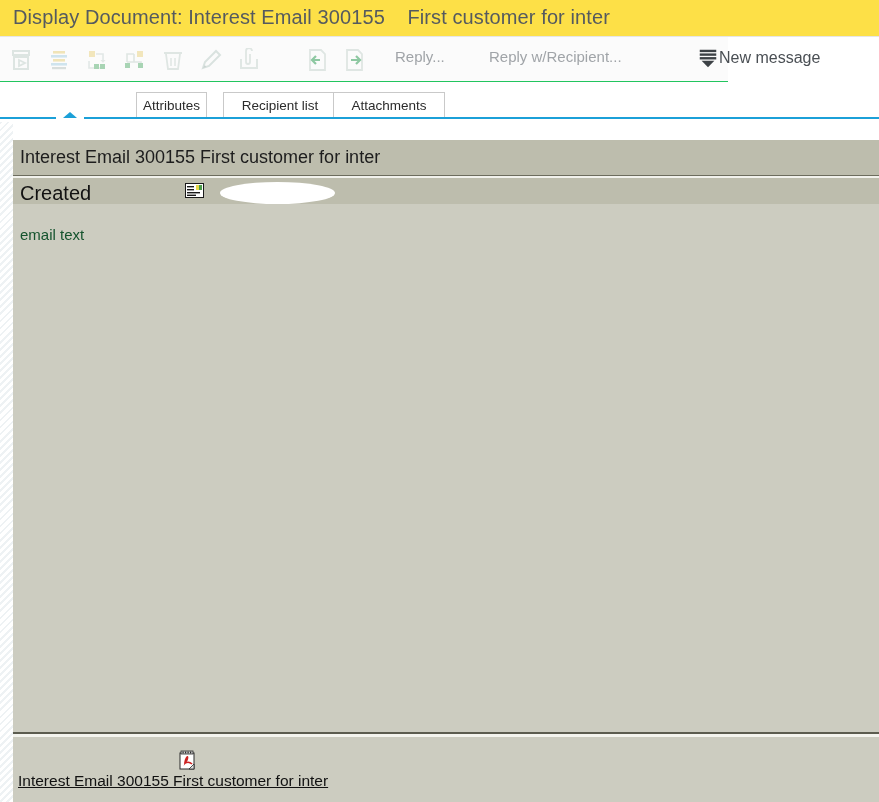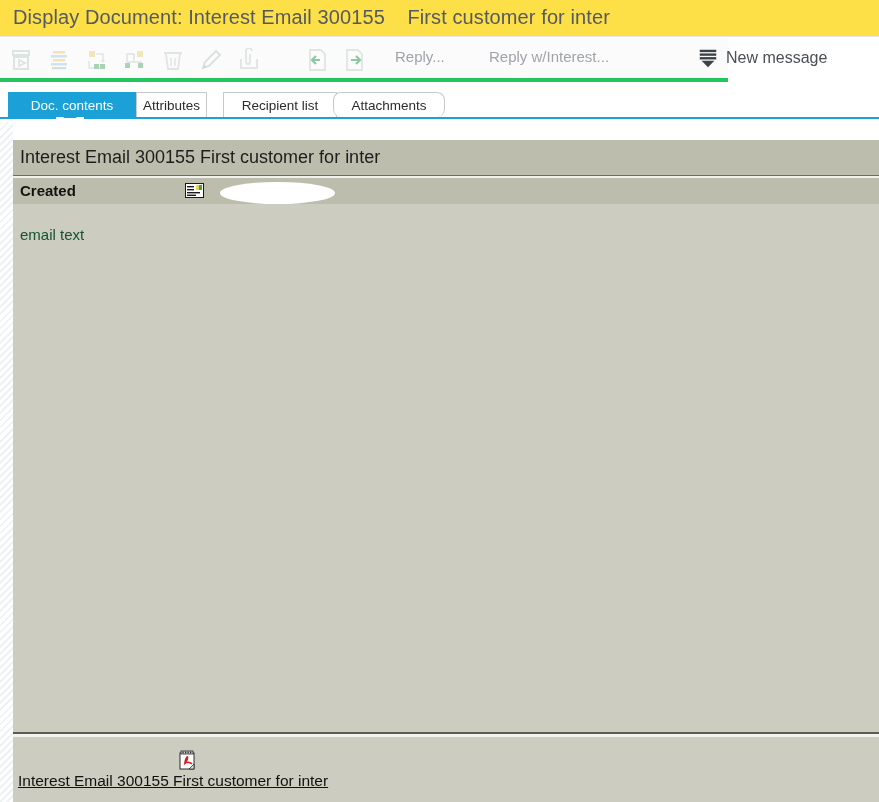--- a/index.html
+++ b/index.html
@@ -39,21 +39,21 @@
     white-space: pre;
     letter-spacing: .1px;
   }
 
   
   .toolbar {
     position: absolute;
     left: 0; top: 37px;
     width: 728px; height: 45px;
     background: #fbfbfb;
-    border-bottom: 4px solid #22c55e;
+    border-bottom: 1px solid #22c55e;
     box-sizing: border-box;
   }
   .tb-icon {
     position: absolute;
     top: 8px;
     width: 30px; height: 30px;
     display: flex;
     align-items: center;
     justify-content: center;
   }
@@ -62,21 +62,20 @@
     top: 11px;
     font-size: 15px;
     color: #a0a4a8;
     white-space: nowrap;
   }
   .tb-newmsg {
     position: absolute;
     top: 10px;
     display: flex;
     align-items: center;
-    gap: 7px;
     white-space: nowrap;
   }
   .tb-newmsg .lbl {
     font-size: 16px;
     color: #4a4f54;
   }
 
   
   .tabstrip {
     position: absolute;
@@ -179,22 +178,22 @@
 
   .doc-subheader {
     position: absolute;
     left: 0; top: 38px;
     width: 866px; height: 26px;
     background: #bdbdad;
   }
   .created-label {
     position: absolute;
     left: 7px; top: 4px;
-    font-size: 15px;
-    font-weight: bold;
+    font-size: 20px;
+    font-weight: normal;
     color: #121212;
   }
   .created-icon {
     position: absolute;
     left: 172px; top: 5px;
     width: 19px; height: 15px;
   }
   .redaction {
     position: absolute;
     left: 207px; top: 4px;
@@ -326,46 +325,43 @@
 
     <div class="tb-icon" style="left:340px;">
       <svg width="24" height="24" viewBox="0 0 24 24">
         <path d="M4 2 H15 L19 6 V22 H4 Z" fill="none" stroke="#dfe6e3" stroke-width="1.8"></path>
         <path d="M8 12 H16 M13 8 L17 12 L13 16" fill="none" stroke="#8ec8a2" stroke-width="2.2"></path>
       </svg>
     </div>
 
     <div class="tb-text-btn" style="left:395px;">Reply...</div>
 
-    <div class="tb-text-btn" style="left:489px;">Reply w/Interest...</div>
+    <div class="tb-text-btn" style="left:489px;">Reply w/Recipient...</div>
 
     <div class="tb-newmsg" style="left:697px;">
       <span style="display:flex;">
         <svg width="22" height="22" viewBox="0 0 24 24">
           <rect x="3" y="3" width="18" height="2.6" fill="#3d4246"></rect>
           <rect x="3" y="7" width="18" height="2.6" fill="#3d4246"></rect>
           <rect x="3" y="11" width="18" height="2.6" fill="#3d4246"></rect>
           <path d="M5 15 H19 L12 22 Z" fill="#3d4246"></path>
         </svg>
       </span>
       <span class="lbl">New message</span>
     </div>
   </div>
 
   <div class="tabstrip">
-    <div class="tab active" style="left:8px; width:128px;">
-      <span>Doc. contents</span>
-    </div>
     <div class="tab" style="left:136px; width:71px;">
       <span>Attributes</span>
     </div>
     <div class="tab" style="left:223px; width:114px;align-items:center;">
       <span>Recipient list</span>
     </div>
-    <div class="tab" style="left:333px; width:112px;border-radius:8px;">
+    <div class="tab" style="left:333px; width:112px;">
       <span>Attachments</span>
     </div>
 
     <div class="tab-underline"></div>
     <div class="tab-caret-mask"></div>
     <div class="tab-caret"></div>
   </div>
 
   <div class="page">
     <div class="hatch"></div>

